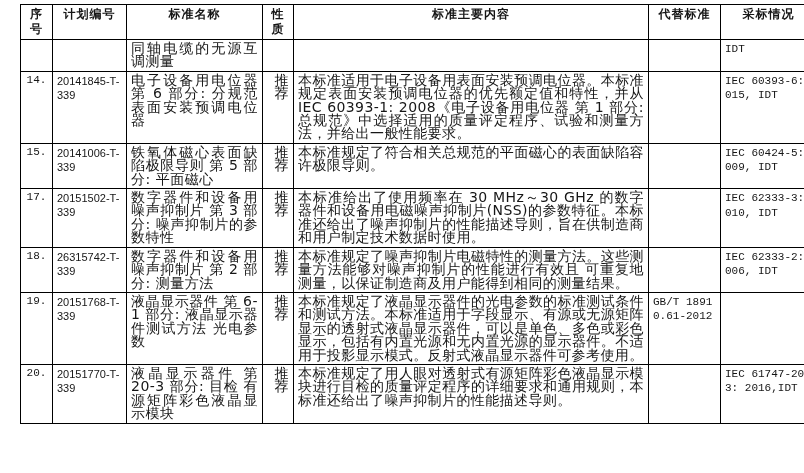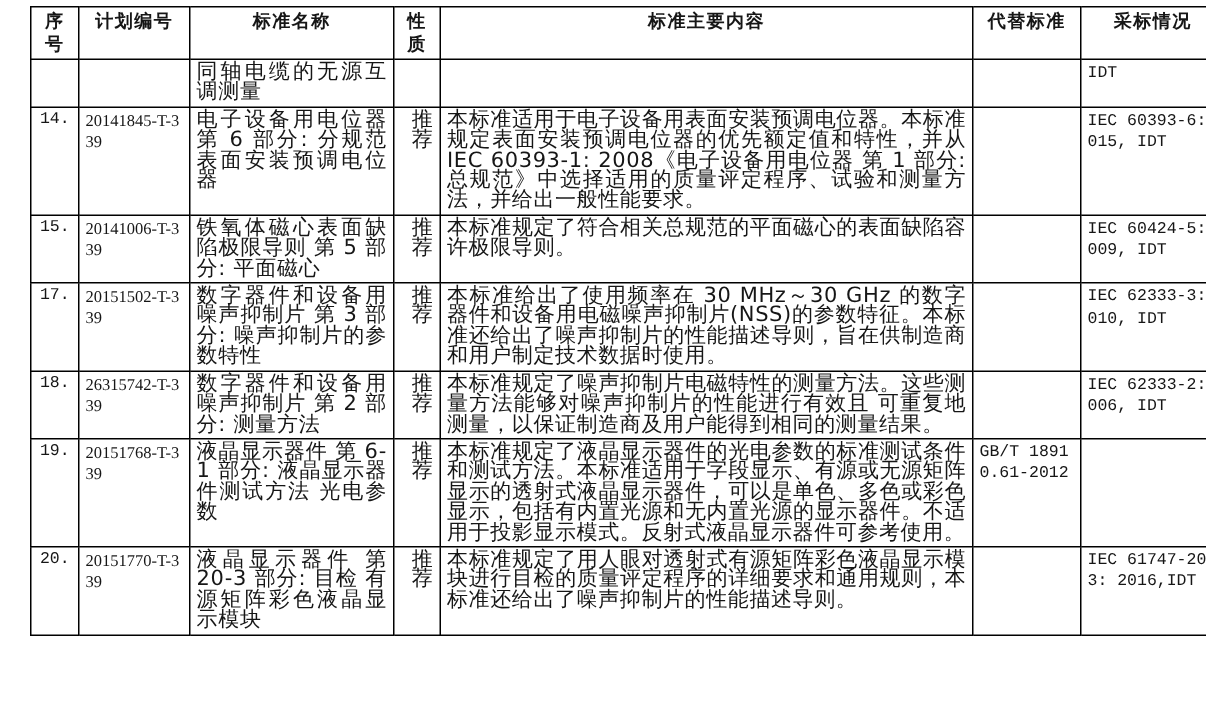--- a/index.html
+++ b/index.html
@@ -24,21 +24,21 @@
     padding:4px 1px;height:28px;vertical-align:middle;
     letter-spacing:1px;
   }
   tbody td{font-size:14px;line-height:13.4px;}
   .c-seq{
     text-align:center;
     font-family:"Liberation Mono","DejaVu Sans Mono",monospace;
     font-size:11px;color:#1c1c1c;
   }
   .c-plan{
-    font-family:Liberation Serif, serif;
+    font-family:Liberation Sans, sans-serif;
     font-size:11px;line-height:14px;color:#2f3e63;
     word-break:break-all;letter-spacing:0;
   }
   .c-name{text-align:justify;letter-spacing:0.5px;}
   .c-nature{text-align:right;letter-spacing:0.5px;}
   .c-content{text-align:justify;letter-spacing:0.4px;}
   .c-replaced,.c-adoption{
     font-family:"Liberation Mono","DejaVu Sans Mono",monospace;
     font-size:11px;line-height:14.5px;color:#2f3e63;
     word-break:break-all;letter-spacing:0;margin-left:16px;

